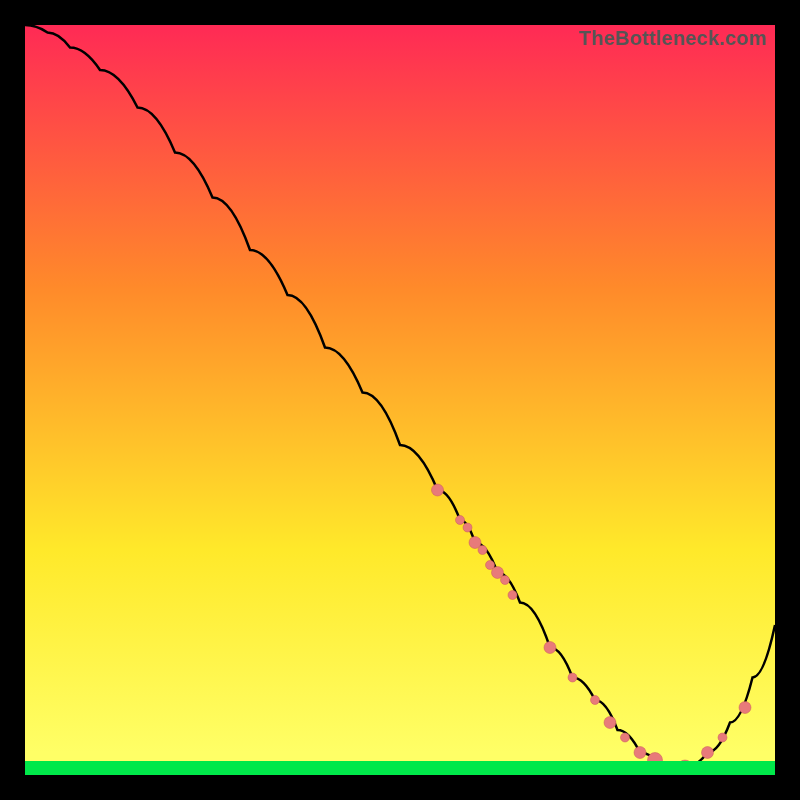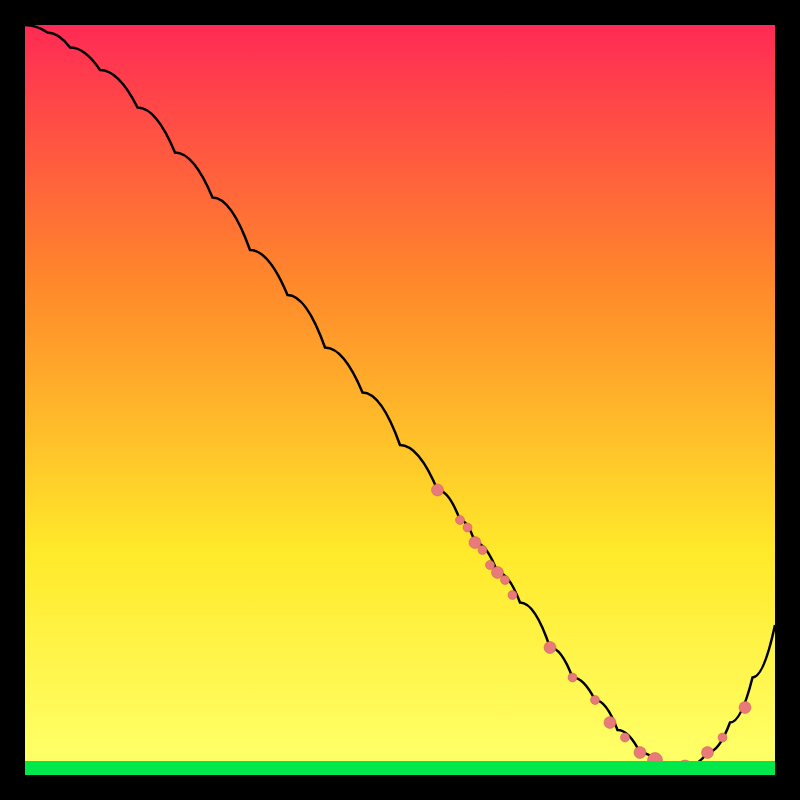--- a/index.html
+++ b/index.html
@@ -46,20 +46,21 @@
     background: #00e84a;
     z-index: 1;
   }
 </style>
 </head>
 <body>
 
 <div class="frame" style="background: rgb(0, 0, 0);">
   <div class="plot">
 
+    <div class="watermark">TheBottleneck.com</div>
 
     <svg class="chart-svg" viewBox="0 0 750 750" preserveAspectRatio="none">
       <defs>
         <linearGradient id="bg-grad" x1="0" y1="0" x2="0" y2="1">
           <stop id="g0" offset="0%" stop-color="#ff2a55"></stop>
           <stop id="g1" offset="35%" stop-color="#ff8a2a"></stop>
           <stop id="g2" offset="70%" stop-color="#ffe92a"></stop>
           <stop id="g3" offset="97%" stop-color="#ffff66"></stop>
         </linearGradient>
       </defs>

